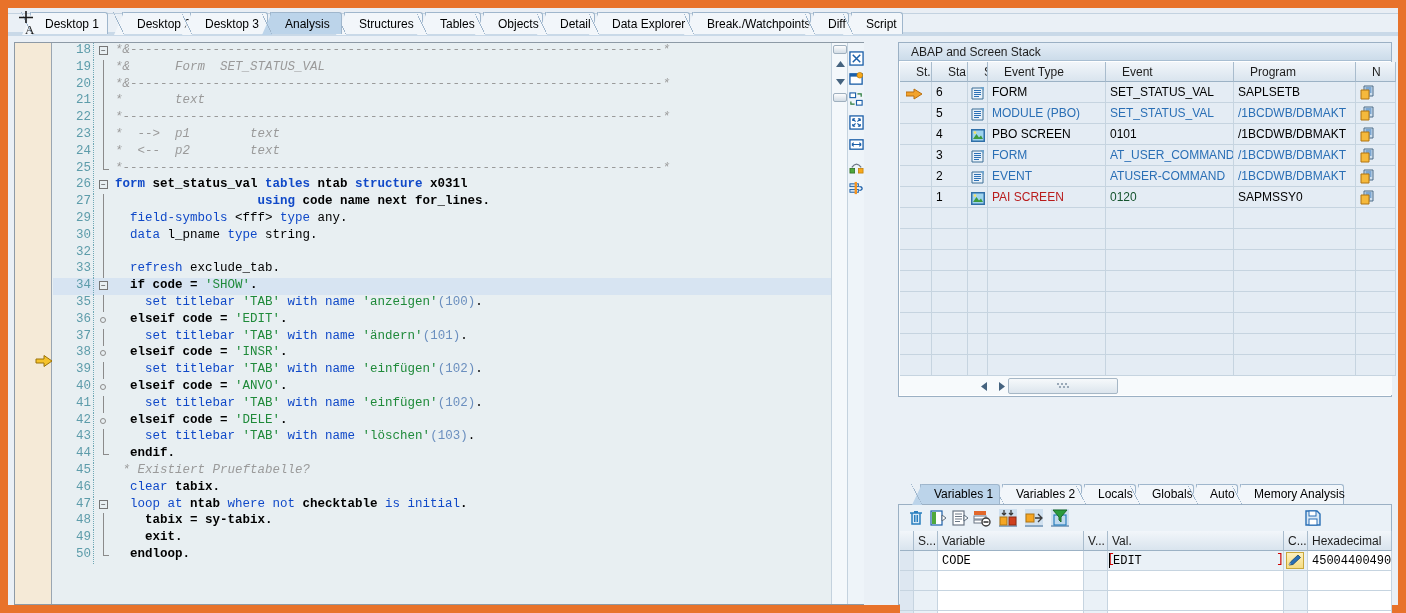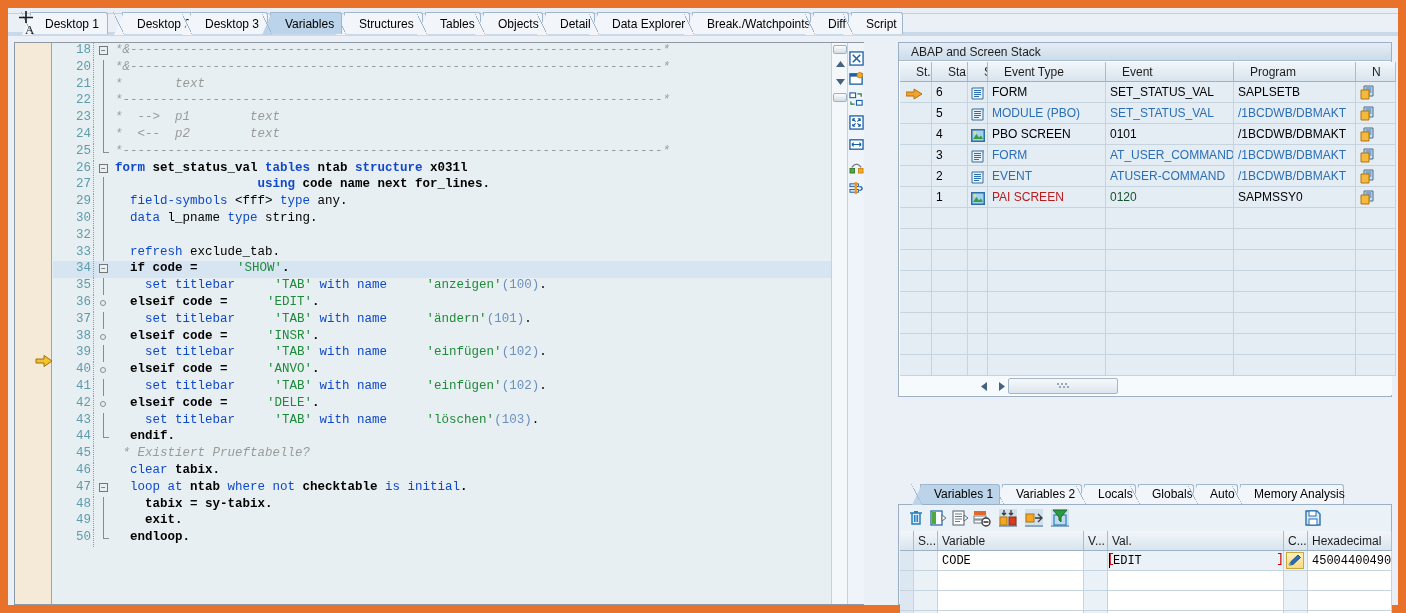--- a/index.html
+++ b/index.html
@@ -120,21 +120,21 @@
     border-left:1px solid #8b8b8b; border-bottom:1px solid #8b8b8b;
   }
   .ctext {
     position:absolute; left:62px; top:0;
     font-family:"Liberation Mono", monospace; font-size:12.5px;
     color:#000;
   }
   .kw   { color:#1049c8; }
   .kwb  { color:#000; font-weight:bold; }
   .kwbl { color:#1049c8; font-weight:bold; }
-  .str  { color:#1f8a3a;margin-left:32px; }
+  .str  { color:#1f8a3a; }
   .num  { color:#6b8fbf;text-align:right; }
   .cmt  { color:#9a9a9a; font-style:italic; }
   .op   { color:#000; }
   
   #ed-vscroll {
     position:absolute; right:17px; top:1px; width:16px; height:561px;
     background:#f4f8fb; border-left:1px solid #c4d2de;
   }
   .sb-thumb-top {
     position:absolute; left:1px; top:2px; width:14px; height:9px;
@@ -253,21 +253,21 @@
   <div id="frame-inner">
 
     <div id="top-strip"></div>
 
     <div id="tabbar">
       <div id="tabbar-bg"></div>
       <div id="tabs-host">
           <div class="tab" style="left: 22px; width: 78px;"><span>Desktop 1</span></div>
           <div class="tab" style="left: 114px; width: 78px;"><span>Desktop 2</span></div>
           <div class="tab" style="left: 182px; width: 78px;"><span>Desktop 3</span></div>
-          <div class="tab active" style="left: 262px; width: 72px;"><span>Variables</span></div>
+          <div class="tab active" style="left: 262px; width: 72px;"><span>Analysis</span></div>
           <div class="tab" style="left: 336px; width: 79px;"><span>Structures</span></div>
           <div class="tab" style="left: 417px; width: 56px;"><span>Tables</span></div>
           <div class="tab" style="left: 475px; width: 60px;"><span>Objects</span></div>
           <div class="tab" style="left: 537px; width: 50px;"><span>Detail</span></div>
           <div class="tab" style="left: 589px; width: 93px;"><span>Data Explorer</span></div>
           <div class="tab" style="left: 684px; width: 119px;"><span>Break./Watchpoints</span></div>
           <div class="tab" style="left: 805px; width: 36px;"><span>Diff</span></div>
           <div class="tab" style="left: 843px; width: 52px;"><span>Script</span></div>
         </div>
     </div>
@@ -281,20 +281,21 @@
 
       <div id="editor-pane">
         <div id="editor-border"></div>
         <div id="bp-gutter">
           <svg id="debug-arrow" viewBox="0 0 18 14">
             <path d="M1 5 H9 V1.5 L17 7 L9 12.5 V9 H1 Z" fill="#f5c22b" stroke="#9a7208" stroke-width="1"></path>
           </svg>
         </div>
         <div id="line-area">
             <div class="code-row"><span class="lno">18</span><span class="lno-sep"></span><span class="fold">−</span><span class="ctext"><span class="cmt">*&amp;-----------------------------------------------------------------------*</span></span></div>
+            <div class="code-row"><span class="lno">19</span><span class="lno-sep"></span><span class="foldline"></span><span class="ctext"><span class="cmt">*&amp;      Form  SET_STATUS_VAL</span></span></div>
             <div class="code-row"><span class="lno">20</span><span class="lno-sep"></span><span class="foldline"></span><span class="ctext"><span class="cmt">*&amp;-----------------------------------------------------------------------*</span></span></div>
             <div class="code-row"><span class="lno">21</span><span class="lno-sep"></span><span class="foldline"></span><span class="ctext"><span class="cmt">*       text</span></span></div>
             <div class="code-row"><span class="lno">22</span><span class="lno-sep"></span><span class="foldline"></span><span class="ctext"><span class="cmt">*------------------------------------------------------------------------*</span></span></div>
             <div class="code-row"><span class="lno">23</span><span class="lno-sep"></span><span class="foldline"></span><span class="ctext"><span class="cmt">*  --&gt;  p1        text</span></span></div>
             <div class="code-row"><span class="lno">24</span><span class="lno-sep"></span><span class="foldline"></span><span class="ctext"><span class="cmt">*  &lt;--  p2        text</span></span></div>
             <div class="code-row"><span class="lno">25</span><span class="lno-sep"></span><span class="foldend"></span><span class="ctext"><span class="cmt">*------------------------------------------------------------------------*</span></span></div>
             <div class="code-row"><span class="lno">26</span><span class="lno-sep"></span><span class="fold">−</span><span class="ctext"><span class="kwbl">form</span><span class="kwb"> set_status_val </span><span class="kwbl">tables</span><span class="kwb"> ntab </span><span class="kwbl">structure</span><span class="kwb"> x031l</span></span></div>
             <div class="code-row"><span class="lno">27</span><span class="lno-sep"></span><span class="foldline"></span><span class="ctext"><span class="kwb">                   </span><span class="kwbl">using</span><span class="kwb"> code name next for_lines.</span></span></div>
             <div class="code-row"><span class="lno">29</span><span class="lno-sep"></span><span class="foldline"></span><span class="ctext"><span class="kwb">  </span><span class="kw">field-symbols</span><span class="op"> &lt;fff&gt; </span><span class="kw">type</span><span class="op"> any.</span></span></div>
             <div class="code-row"><span class="lno">30</span><span class="lno-sep"></span><span class="foldline"></span><span class="ctext"><span class="kwb">  </span><span class="kw">data</span><span class="op"> l_pname </span><span class="kw">type</span><span class="op"> string.</span></span></div>

